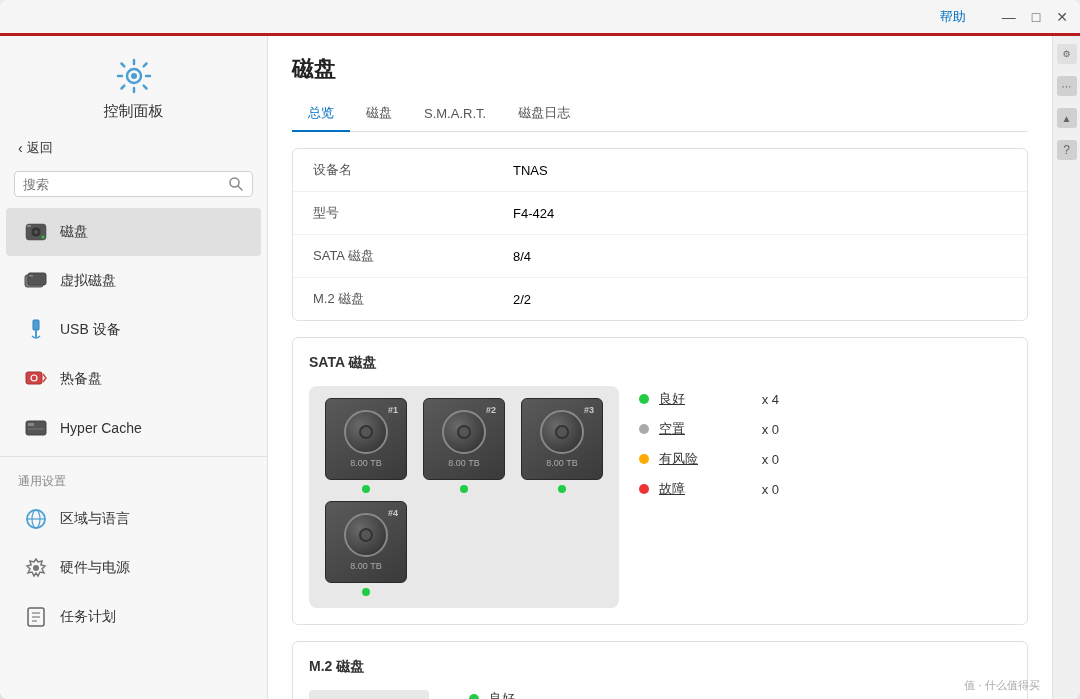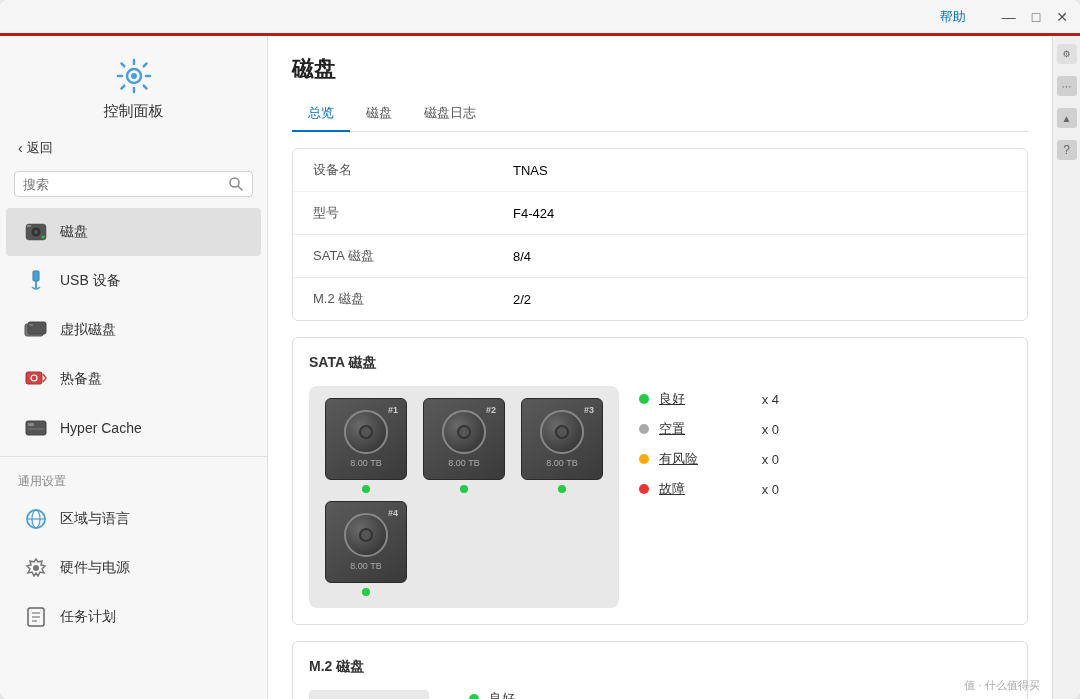--- a/index.html
+++ b/index.html
@@ -423,37 +423,37 @@
               <rect x="3" y="5" width="4" height="2" rx="0.5" fill="#888"></rect>
               <circle cx="19" cy="17" r="1.5" fill="#22cc44"></circle>
             </svg>
           </span>
           <span>磁盘</span>
         </div>
 
         <div class="sidebar-item">
           <span class="item-icon">
             <svg width="24" height="24" viewBox="0 0 24 24" fill="none">
+              <rect x="1" y="6" width="18" height="12" rx="2" fill="#777" stroke="#555"></rect>
+              <rect x="4" y="4" width="18" height="12" rx="2" fill="#555" stroke="#444"></rect>
+              <rect x="5" y="6" width="4" height="1.5" rx="0.5" fill="#888"></rect>
+            </svg>
+          </span>
+          <span>虚拟磁盘</span>
+        </div>
+
+        <div class="sidebar-item">
+          <span class="item-icon">
+            <svg width="24" height="24" viewBox="0 0 24 24" fill="none">
               <rect x="9" y="2" width="6" height="10" rx="1" fill="#4a9fd4" stroke="#357ab8"></rect>
               <rect x="11" y="12" width="2" height="8" fill="#4a9fd4"></rect>
               <path d="M8 18 Q12 22 16 18" stroke="#4a9fd4" stroke-width="1.5" fill="none"></path>
             </svg>
           </span>
           <span>USB 设备</span>
-        </div>
-
-        <div class="sidebar-item">
-          <span class="item-icon">
-            <svg width="24" height="24" viewBox="0 0 24 24" fill="none">
-              <rect x="1" y="6" width="18" height="12" rx="2" fill="#777" stroke="#555"></rect>
-              <rect x="4" y="4" width="18" height="12" rx="2" fill="#555" stroke="#444"></rect>
-              <rect x="5" y="6" width="4" height="1.5" rx="0.5" fill="#888"></rect>
-            </svg>
-          </span>
-          <span>虚拟磁盘</span>
         </div>
 
         <div class="sidebar-item">
           <span class="item-icon">
             <svg width="24" height="24" viewBox="0 0 24 24" fill="none">
               <rect x="2" y="5" width="16" height="12" rx="2" fill="#cc4444" stroke="#aa3333"></rect>
               <circle cx="10" cy="11" r="3" fill="#cc4444" stroke="#fff" stroke-width="1.2"></circle>
               <path d="M19 7 L22 11 L19 15" stroke="#cc4444" stroke-width="1.5" fill="none"></path>
             </svg>
           </span>
@@ -512,20 +512,21 @@
     </div>
 
     <div class="content">
 
       <div class="content-header">
         <div class="content-title">磁盘</div>
 
         <div class="tabs">
           <div class="tab active">总览</div>
           <div class="tab">磁盘</div>
+          <div class="tab">S.M.A.R.T.</div>
           <div class="tab">磁盘日志</div>
         </div>
       </div>
 
       <div class="content-body">
 
         <div class="info-table">
           <div class="info-row">
             <span class="label">设备名</span>
             <span class="value">TNAS</span>

